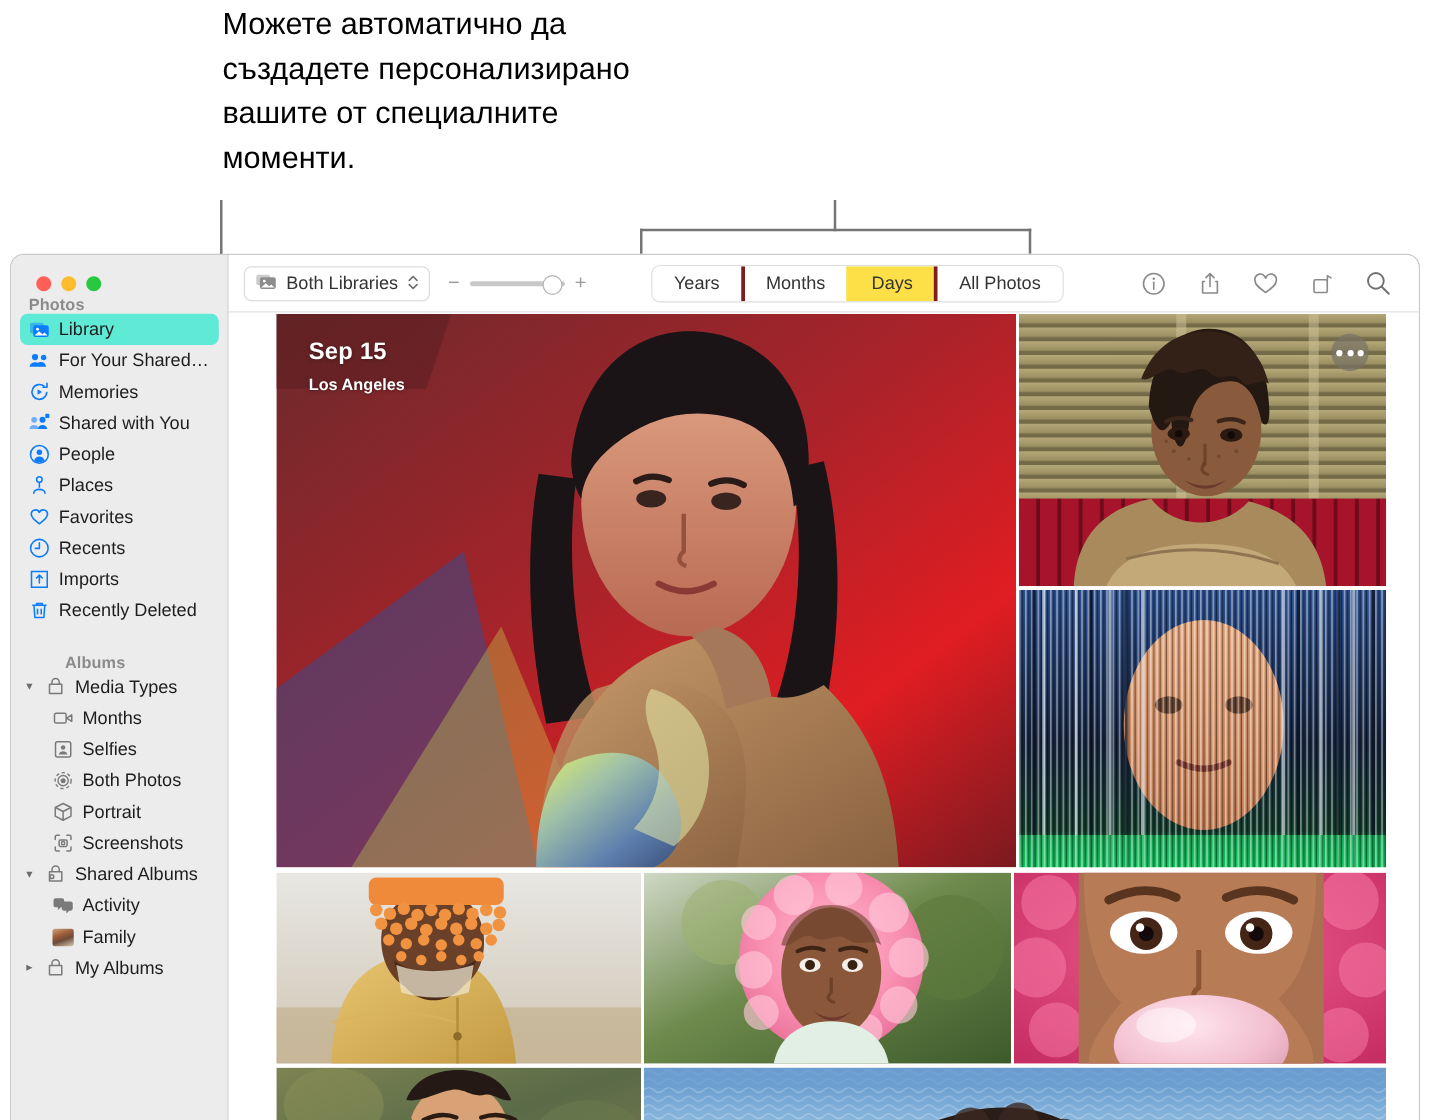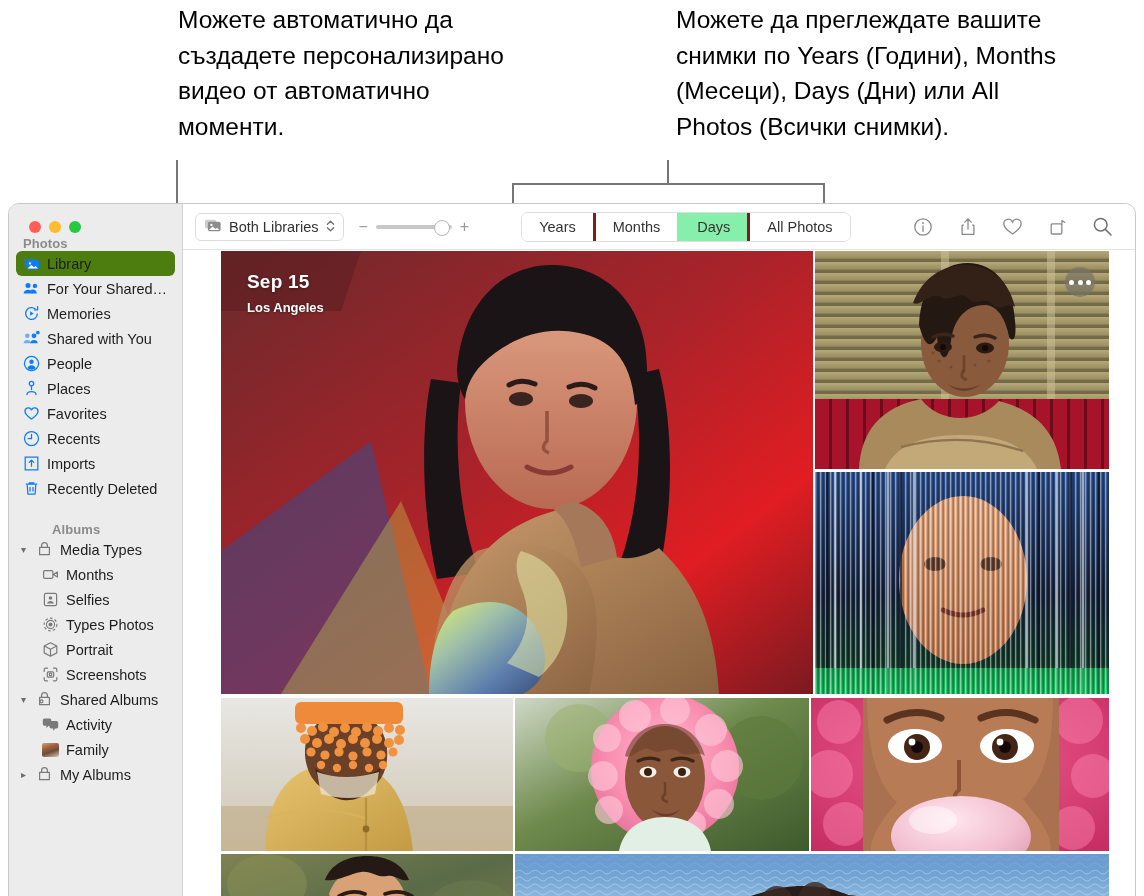--- a/index.html
+++ b/index.html
@@ -61,21 +61,21 @@
   .sb-item {
     display: flex; align-items: center;
     height: 25px; margin: 0 7px;
     padding-left: 7px;
     border-radius: 6px;
     font-size: 14.5px; color: #1d1d1f;
     gap: 7px;
     box-sizing: border-box;
     white-space: nowrap;
   }
-  .sb-item.selected { background: #4d7c0f; }
+  .sb-item.selected { background: #5eead4; }
   .sb-item .sbicon {
     width: 17px; height: 17px; flex: 0 0 17px;
     display: flex; align-items: center; justify-content: center;
     color: #0a7cff;
   }
   .sb-item .sbicon svg { display: block; }
   .sb-item .sblabel { overflow: hidden; text-overflow: ellipsis; }
   .sb-sub { padding-left: 26px; }
   .sb-group { padding-left: 2px; }
   .disclosure {
@@ -118,21 +118,21 @@
     height: 28px; border: 1px solid #dedede; border-radius: 7px;
     background: #fff; overflow: hidden;
   }
   .seg {
     display: flex; align-items: center; justify-content: center;
     padding: 0 17px; font-size: 14.5px; color: #333;
     border-left: 3px solid #7f1d1d;
     background: #fff;
   }
   .seg:first-child { border-left: none; }
-  .seg.active { background: #86efac; border-left-color: transparent; }
+  .seg.active { background: #fde047; border-left-color: transparent; }
 
   #toolbar-icons { margin-left: auto; display: flex; align-items: center; gap: 24px; padding-right: 22px; color: #8a8a8a; }
   #toolbar-icons .tbi { width: 21px; height: 21px; display: flex; align-items: center; justify-content: center; }
 
   
   #grid { position: absolute; left: 174px; top: 47px; right: 0; bottom: 0; background: #fff; overflow: hidden; }
   .cell { position: absolute; overflow: hidden; }
   .cell .ph { width: 100%; height: 100%; display: block; }
 
   .day-label { position: absolute; left: 26px; top: 20px; color: #fff; text-shadow: 0 1px 3px rgba(0,0,0,.35); }
@@ -145,22 +145,21 @@
     background: rgba(120,115,100,.72);
     display: flex; align-items: center; justify-content: center; gap: 3.5px;
   }
   .more-btn i { width: 5px; height: 5px; border-radius: 50%; background: #fff; display: block; }
 </style>
 </head>
 <body>
 
 <div id="root">
 
-  <div class="callout" id="callout-left">Можете автоматично да създадете персонализирано видео от автоматично моменти.</div>
-  <div class="callout" id="callout-right">Можете да преглеждате вашите снимки по Years (Години), Months (Месеци), Days (Дни) или All Photos (Всички снимки).</div>
+  <div class="callout" id="callout-left">Можете автоматично да създадете персонализирано вашите от специалните моменти.</div>
 
   <div class="leader" style="left:176px; top:160px; width:2px; height:195px;"></div>
   <div class="leader" style="left:110px; top:353px; width:68px; height:2px;"></div>
 
   <div class="leader" style="left:667px; top:160px; width:2px; height:25px;"></div>
   <div class="leader" style="left:512px; top:183px; width:313px; height:2px;"></div>
   <div class="leader" style="left:512px; top:183px; width:2px; height:20px;"></div>
   <div class="leader" style="left:823px; top:183px; width:2px; height:20px;"></div>
 
   <div id="window">
@@ -322,21 +321,21 @@
       </div>
 
       <div class="sb-item sb-sub">
         <span class="sbicon gray-icon">
           <svg width="17" height="17" viewBox="0 0 17 17" fill="none" stroke="#7a7a7a">
             <circle cx="8.5" cy="8.5" r="2" fill="#7a7a7a" stroke="none"></circle>
             <circle cx="8.5" cy="8.5" r="4.1" stroke-width="1.1"></circle>
             <circle cx="8.5" cy="8.5" r="6.4" stroke-width="1.1" stroke-dasharray="2.6 2.2"></circle>
           </svg>
         </span>
-        <span class="sblabel">Types Photos</span>
+        <span class="sblabel">Both Photos</span>
       </div>
 
       <div class="sb-item sb-sub">
         <span class="sbicon gray-icon">
           <svg width="17" height="17" viewBox="0 0 17 17" fill="none" stroke="#7a7a7a" stroke-width="1.2" stroke-linejoin="round">
             <path d="M8.5 1.8 14.8 5v6.9L8.5 15.2 2.2 11.9V5z"></path>
             <path d="M2.4 5 8.5 8.2 14.6 5M8.5 8.2v6.9"></path>
           </svg>
         </span>
         <span class="sblabel">Portrait</span>

